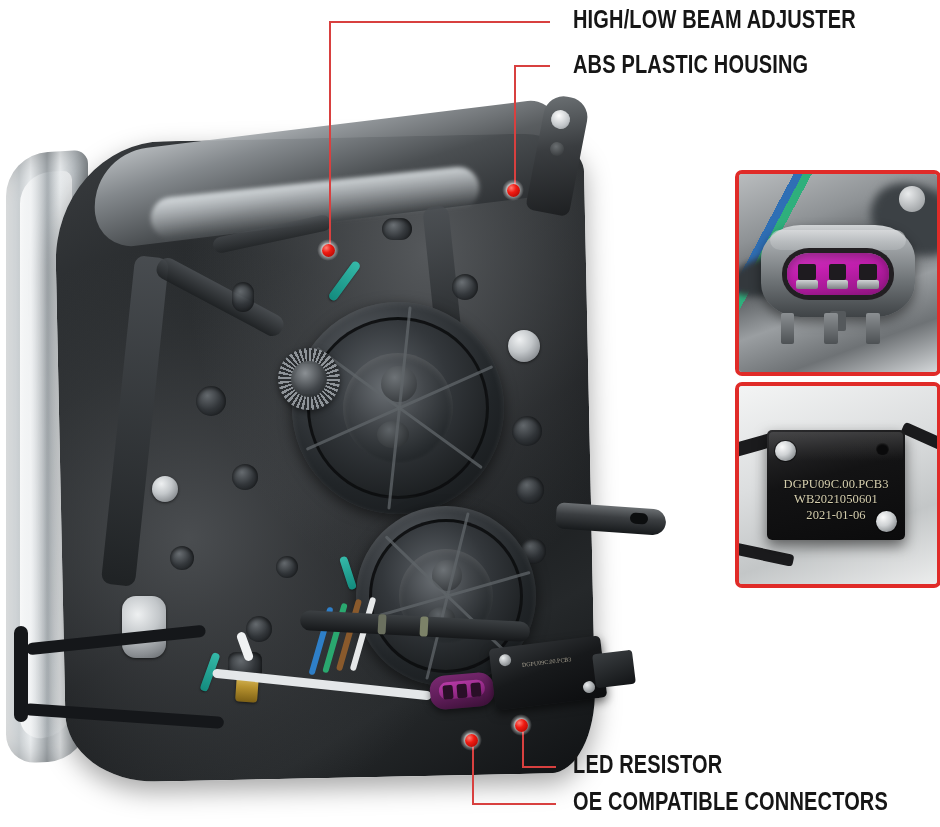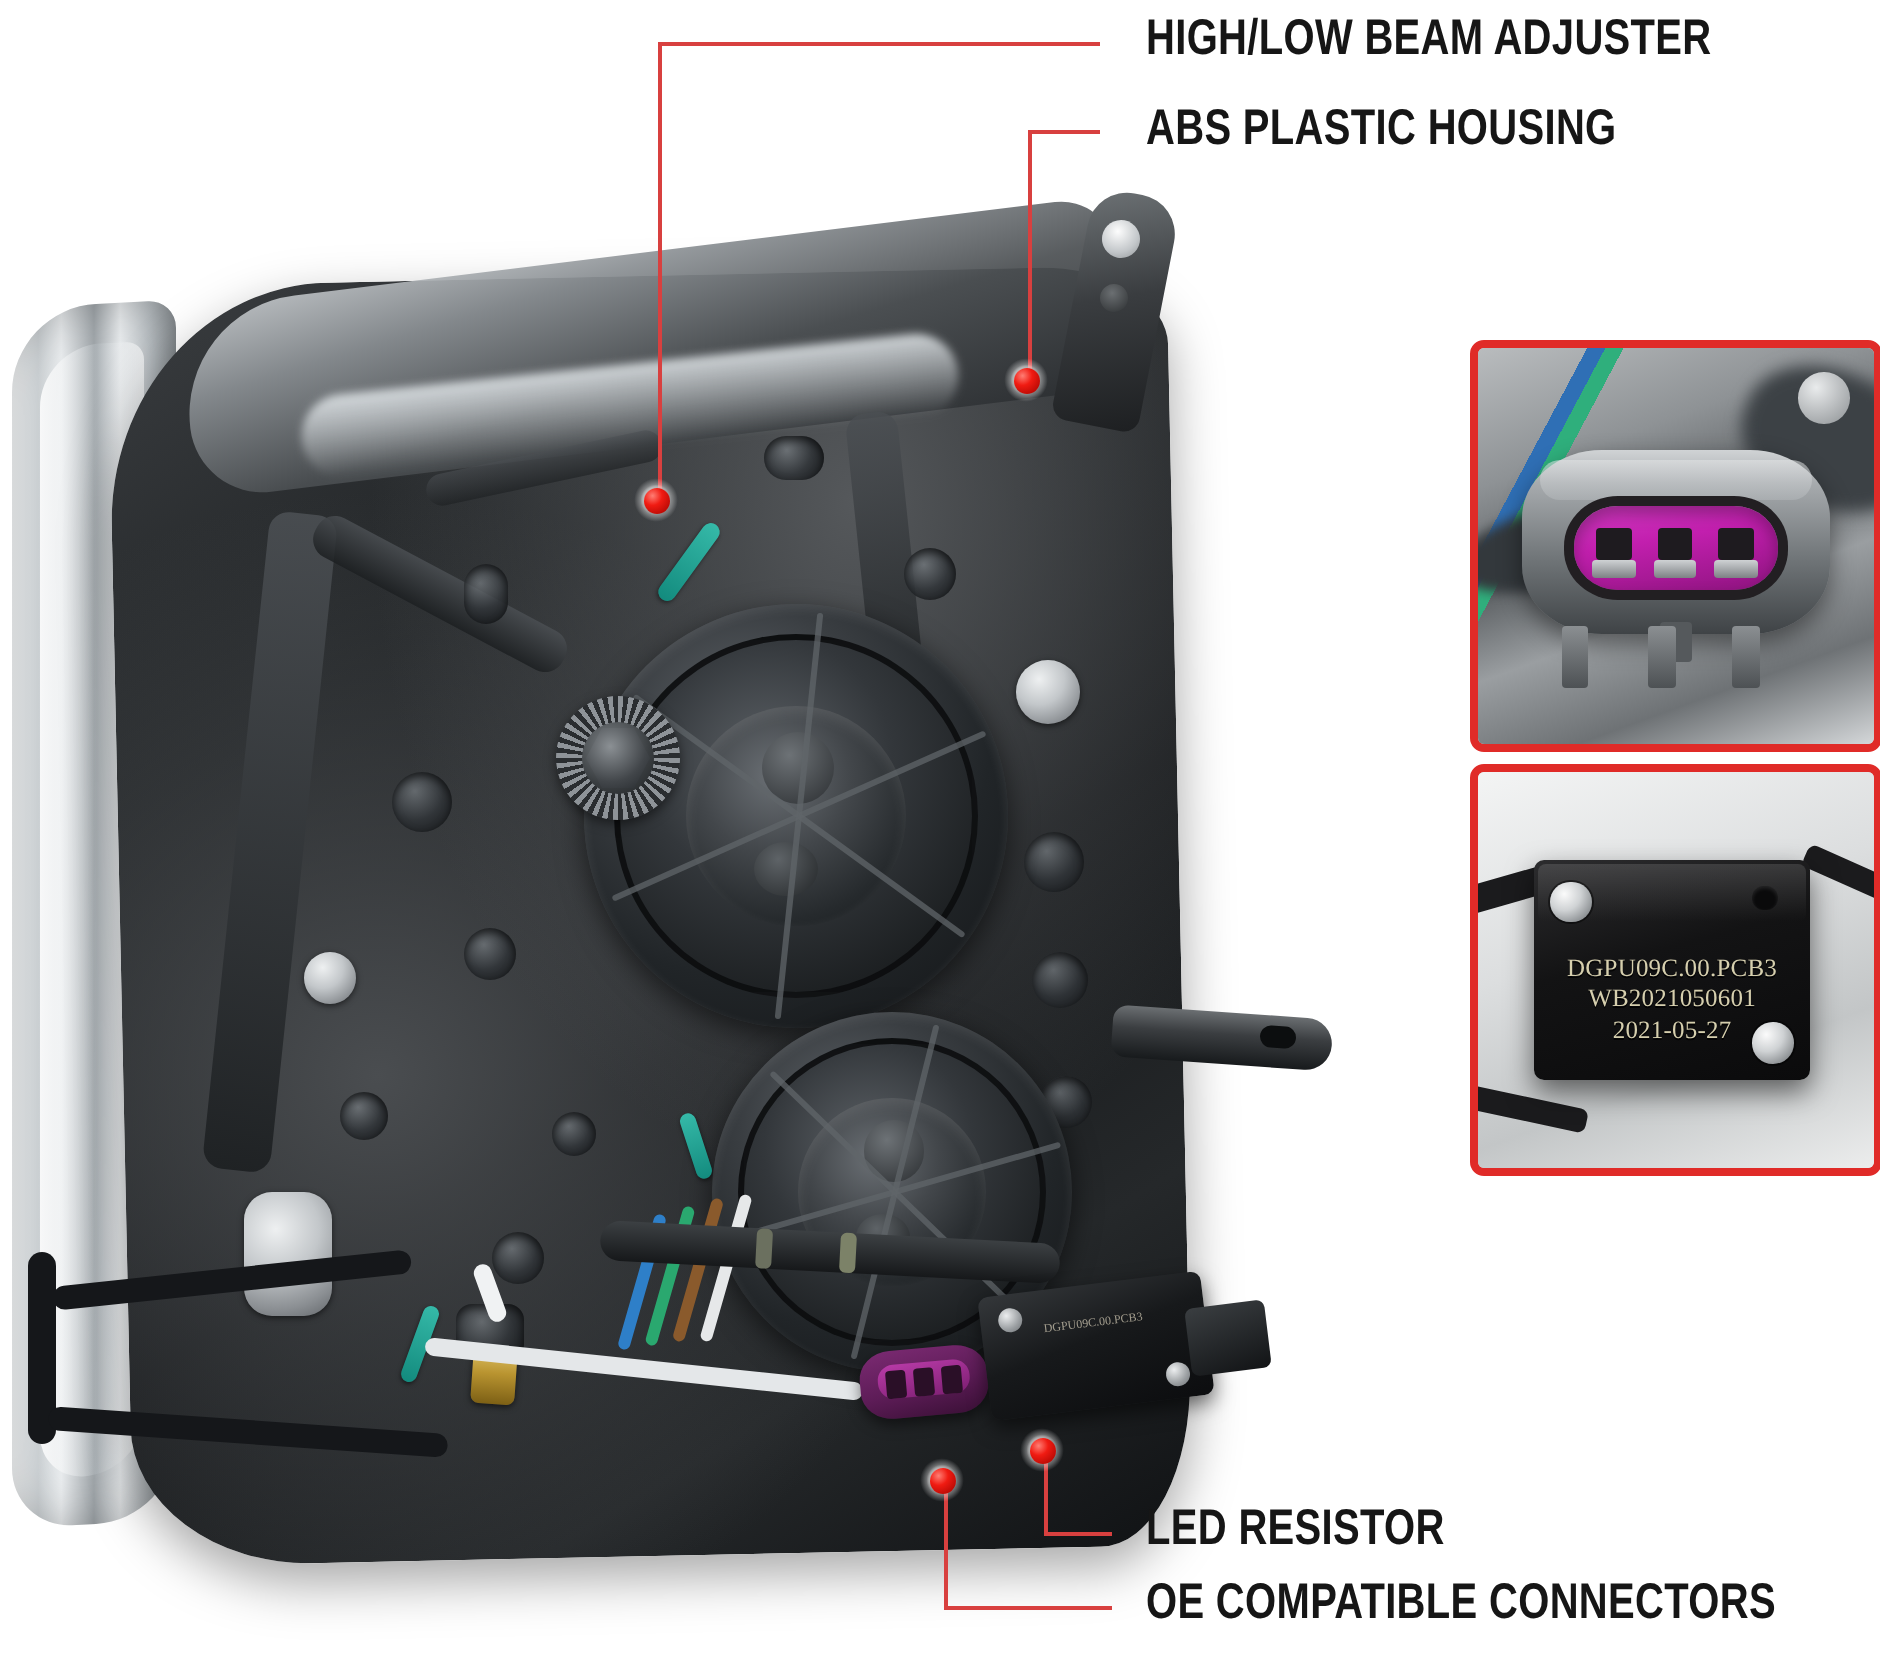--- a/index.html
+++ b/index.html
@@ -472,19 +472,19 @@
       <div class="rs-wire" style="left:-4%;top:26%;width:26%;height:7%;transform:rotate(-16deg);"></div>
       <div class="rs-wire" style="left:-6%;bottom:12%;width:34%;height:6%;transform:rotate(12deg);"></div>
       <div class="rs-wire" style="right:-4%;top:22%;width:22%;height:6%;transform:rotate(24deg);"></div>
       <div class="rs-box">
         <div class="rs-screw s1"></div>
         <div class="rs-screw s2"></div>
         <div class="rs-hole"></div>
         <div class="rs-text">
           <div>DGPU09C.00.PCB3</div>
           <div>WB2021050601</div>
-          <div>2021-05-27</div>
+          <div>2021-01-06</div>
         </div>
       </div>
     </div>
   </div>
 
 </div>
 
 </body></html>

